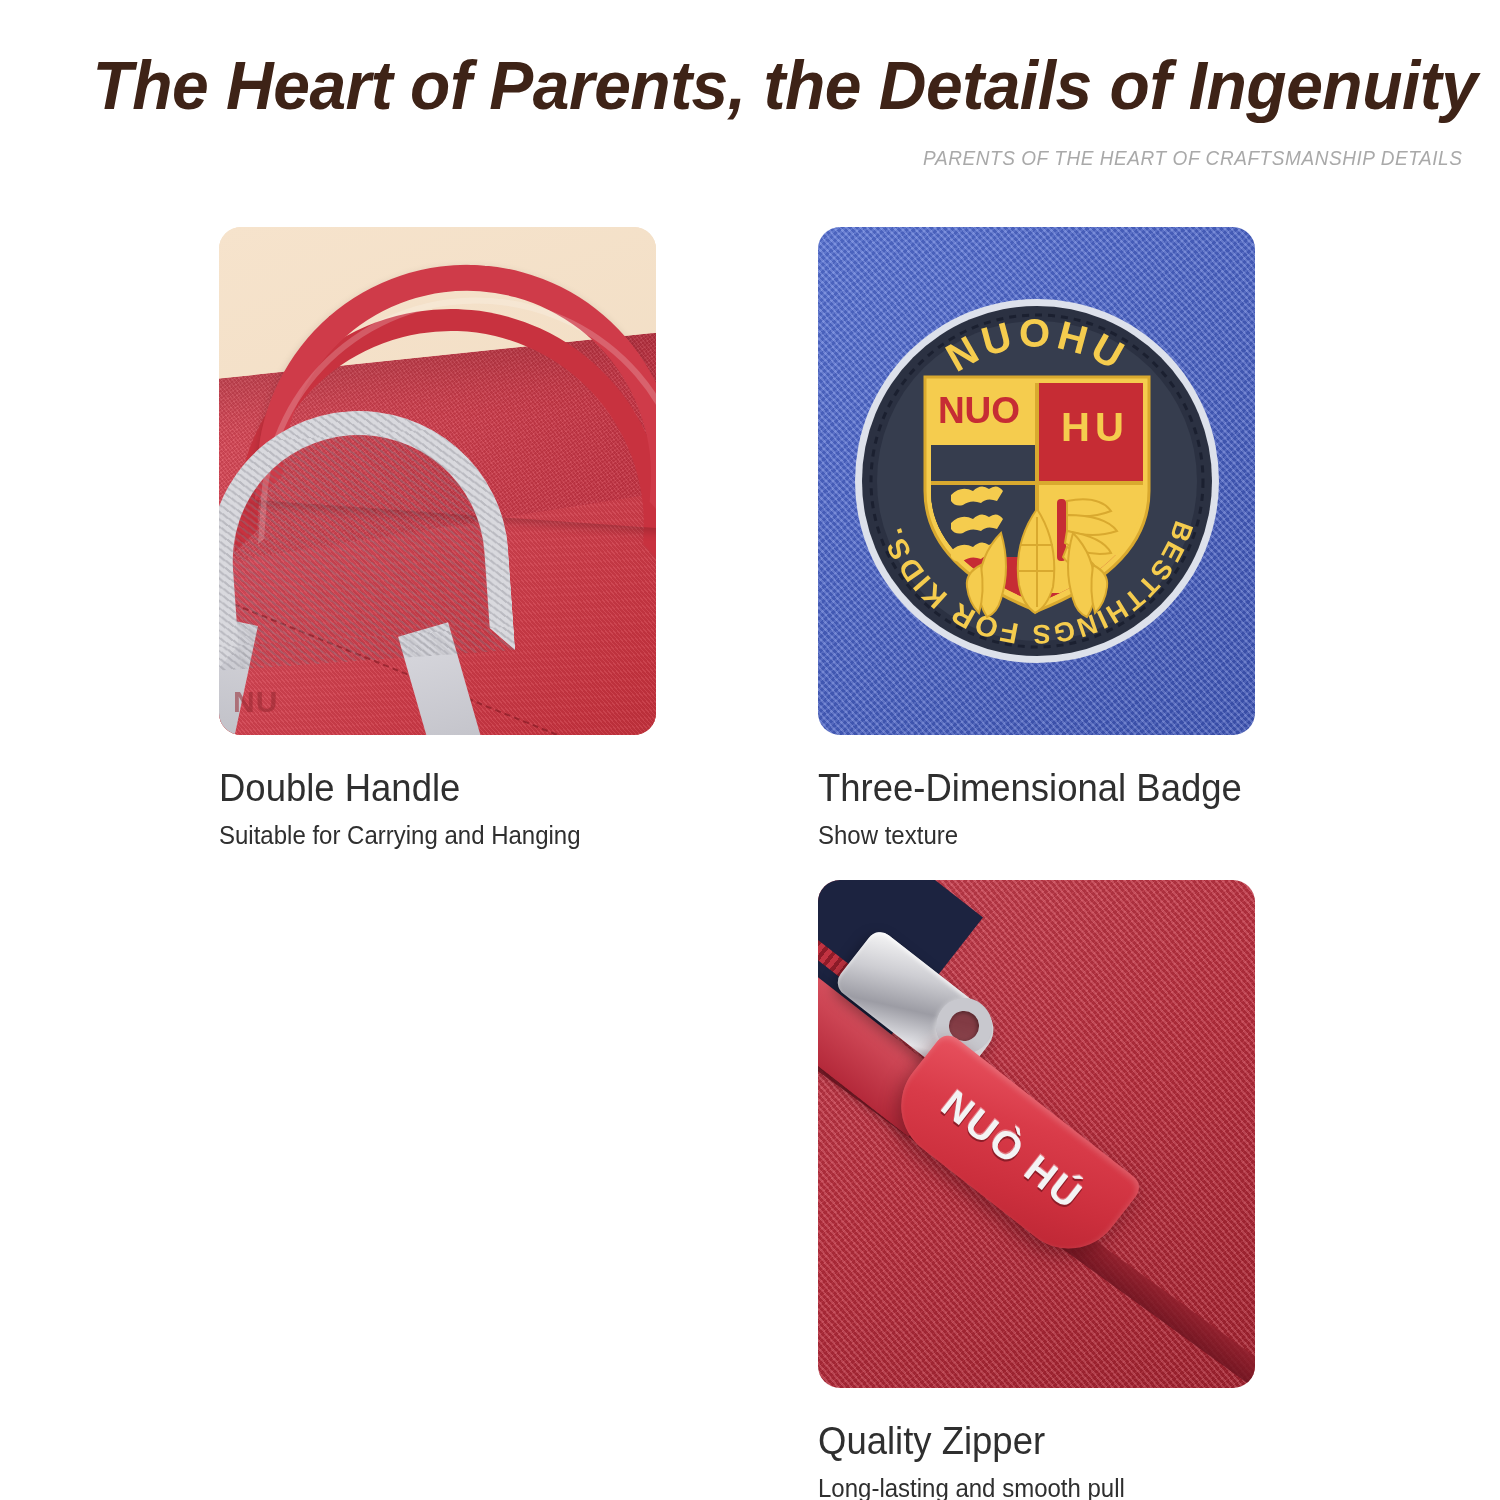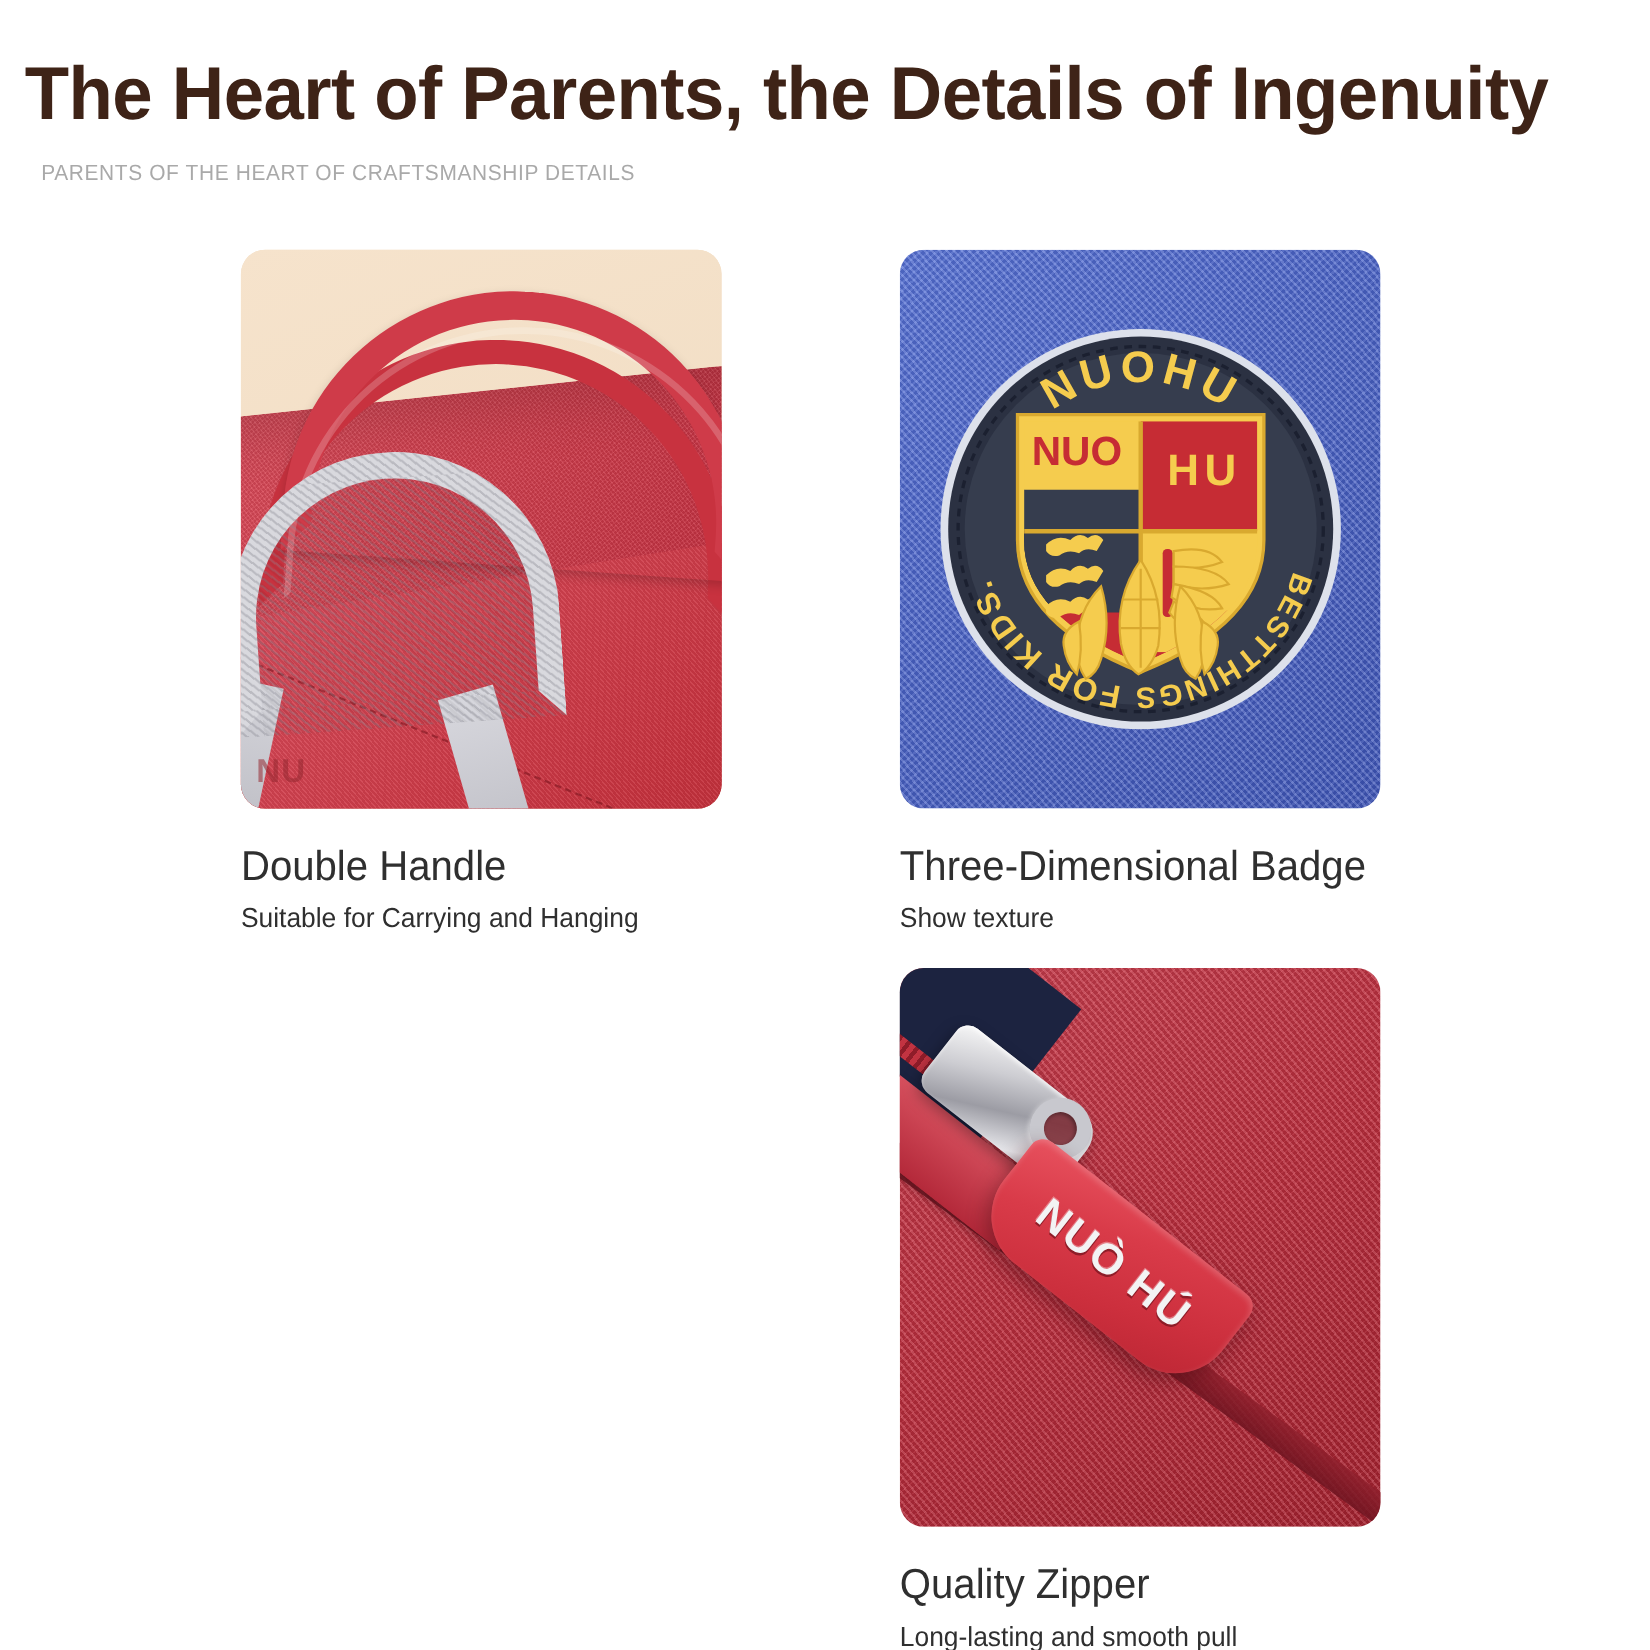--- a/index.html
+++ b/index.html
@@ -18,21 +18,22 @@
     height: 1500px;
     background: #ffffff;
   }
 
   
   .header {
     position: absolute;
     top: 50px;
     left: 0;
     width: 1500px;
-    text-align: left;
+    text-align: right;
+    font-style: italic;
   }
   .main-title {
     font-size: 68px;
     font-weight: 700;
     color: #3E2317;
     letter-spacing: -0.5px;
     line-height: 1.05;
     white-space: nowrap;
     transform: scaleX(0.97);
   }

